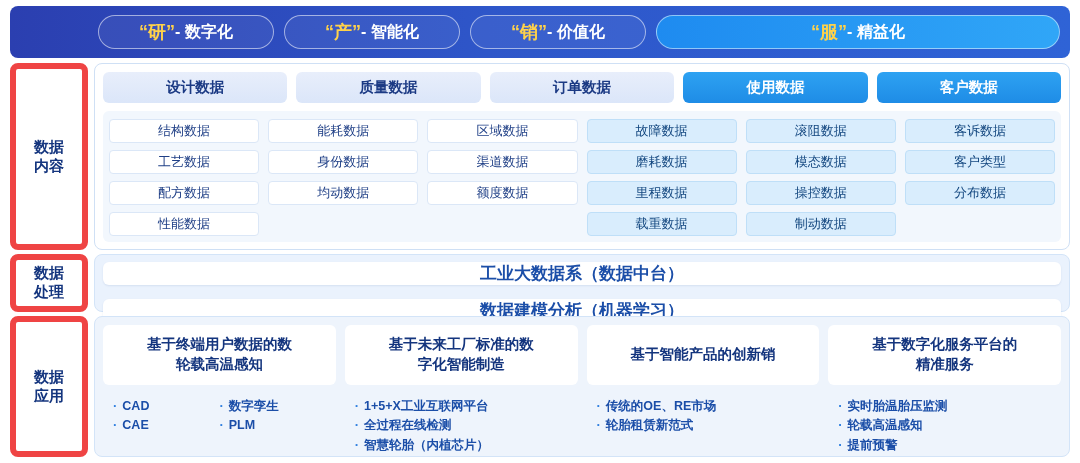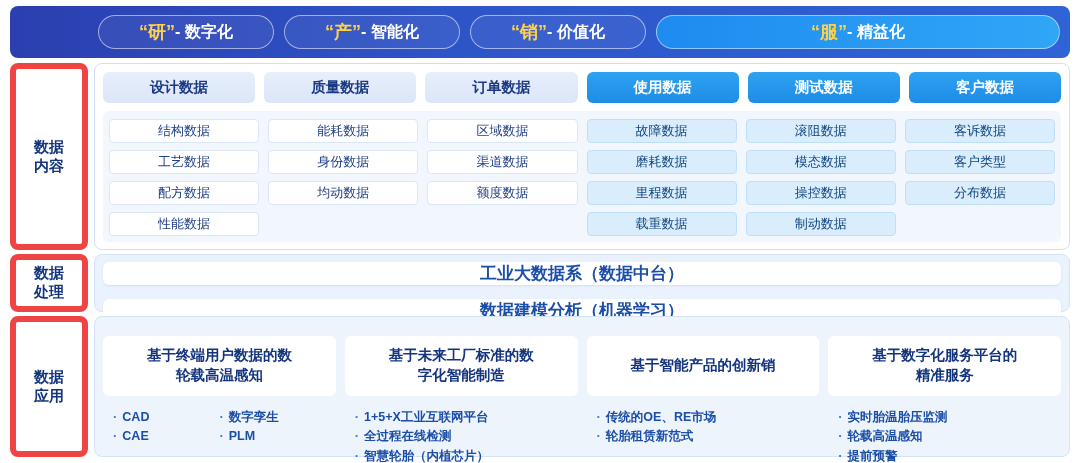--- a/index.html
+++ b/index.html
@@ -81,21 +81,21 @@
   
   .proc-row { display:flex; gap:14px; height:100%;flex-direction:column; }
   .proc {
     flex:1; border-radius:6px; background:#ffffff;
     display:flex; align-items:center; justify-content:center;
     font-size:17px; font-weight:bold; color:#1b4ea8;
     box-shadow:0 1px 2px rgba(30,70,140,.10);
   }
 
   
-  .apply-top { display:flex; gap:9px; height:60px;margin-top:11px; }
+  .apply-top { display:flex; gap:9px; height:60px; }
   .app-head {
     flex:1; border-radius:6px; background:#ffffff;
     display:flex; align-items:center; justify-content:center; text-align:center;
     font-size:14.5px; font-weight:bold; color:#14357e; line-height:1.35;
     padding:0 8px;
   }
   .apply-bot { display:flex; gap:9px; margin-top:8px; height:57px; }
   .app-body { flex:1; padding:4px 10px 0 10px; }
   .bul {
     font-size:12.5px; color:#1b4ea8; font-weight:bold;
@@ -150,21 +150,20 @@
       <div>应用</div>
     </div>
   </div>
 
   <div class="panel" id="panel-content">
     <div class="cat-row">
       <div class="cat">设计数据</div>
       <div class="cat">质量数据</div>
       <div class="cat">订单数据</div>
       <div class="cat blue">使用数据</div>
-      <div class="cat blue">测试数据</div>
       <div class="cat blue">客户数据</div>
     </div>
 
     <div class="grid-wrap">
       <div class="col">
         <div class="chip">结构数据</div>
         <div class="chip">工艺数据</div>
         <div class="chip">配方数据</div>
         <div class="chip">性能数据</div>
       </div>

